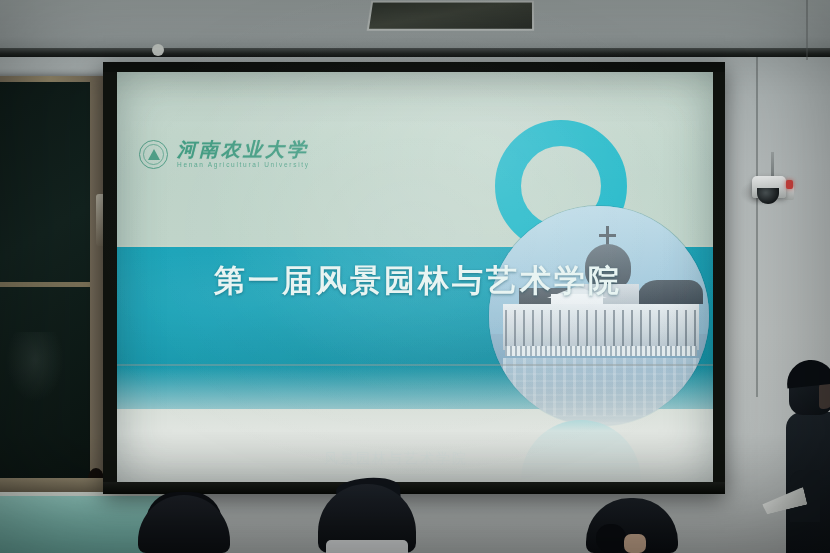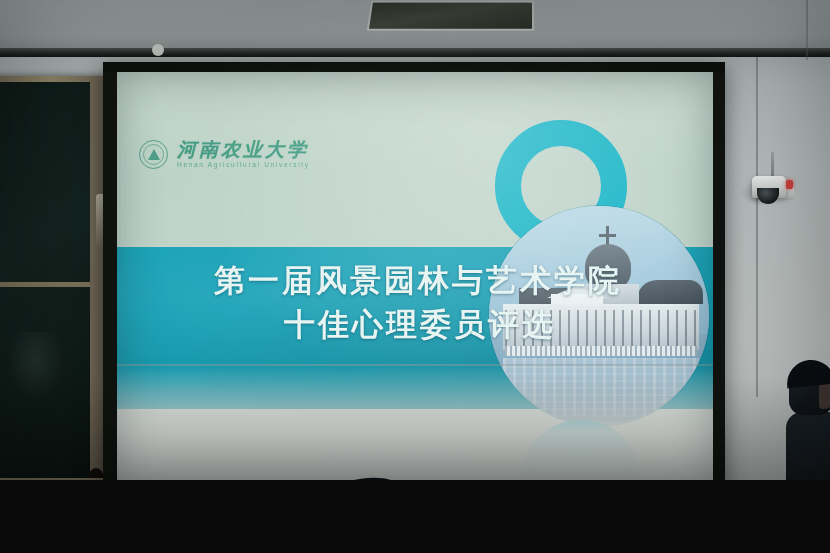--- a/index.html
+++ b/index.html
@@ -3,21 +3,21 @@
 <meta charset="utf-8">
 <style>
   * { margin:0; padding:0; box-sizing:border-box; }
   html,body {
     width:830px; height:553px;
     overflow:hidden;
     background:#0a0a0a;
     font-family:"Liberation Sans", sans-serif;
   }
 
-  #scene { position:relative; width:830px; height:480px; overflow:hidden; }
+  #scene { position:relative; width:830px; height:553px; overflow:hidden; }
 
   
   .room-wall{
     position:absolute; left:0; top:0; width:830px; height:553px;
     background:
       linear-gradient(180deg,#9aa4a4 0%, #a6aeae 8%, #b4baba 30%, #b9bebd 60%, #b3b8b7 100%);
   }
   .ceiling{
     position:absolute; left:0; top:0; width:830px; height:52px;
     background:linear-gradient(180deg,#aeb7b6 0%,#9ba3a3 70%,#848c8c 100%);
@@ -471,21 +471,20 @@
             <div class="logo-tri"></div>
           </div>
           <div class="logo-text">
             <div class="logo-cn">河南农业大学</div>
             <div class="logo-en">Henan Agricultural University</div>
           </div>
         </div>
 
         <div class="title-block">
           <div class="title-line l1">第一届风景园林与艺术学院</div>
-          <div class="title-line l2">十佳心理委员评选</div>
         </div>
 
         <div class="slide-footer">风景园林与艺术学院</div>
 
         <div class="screen-glare"></div>
         <div class="screen-edgeline"></div>
         <div class="screen-bottom-wash"></div>
         <div class="screen-vignette"></div>
       </div>
     </div>

